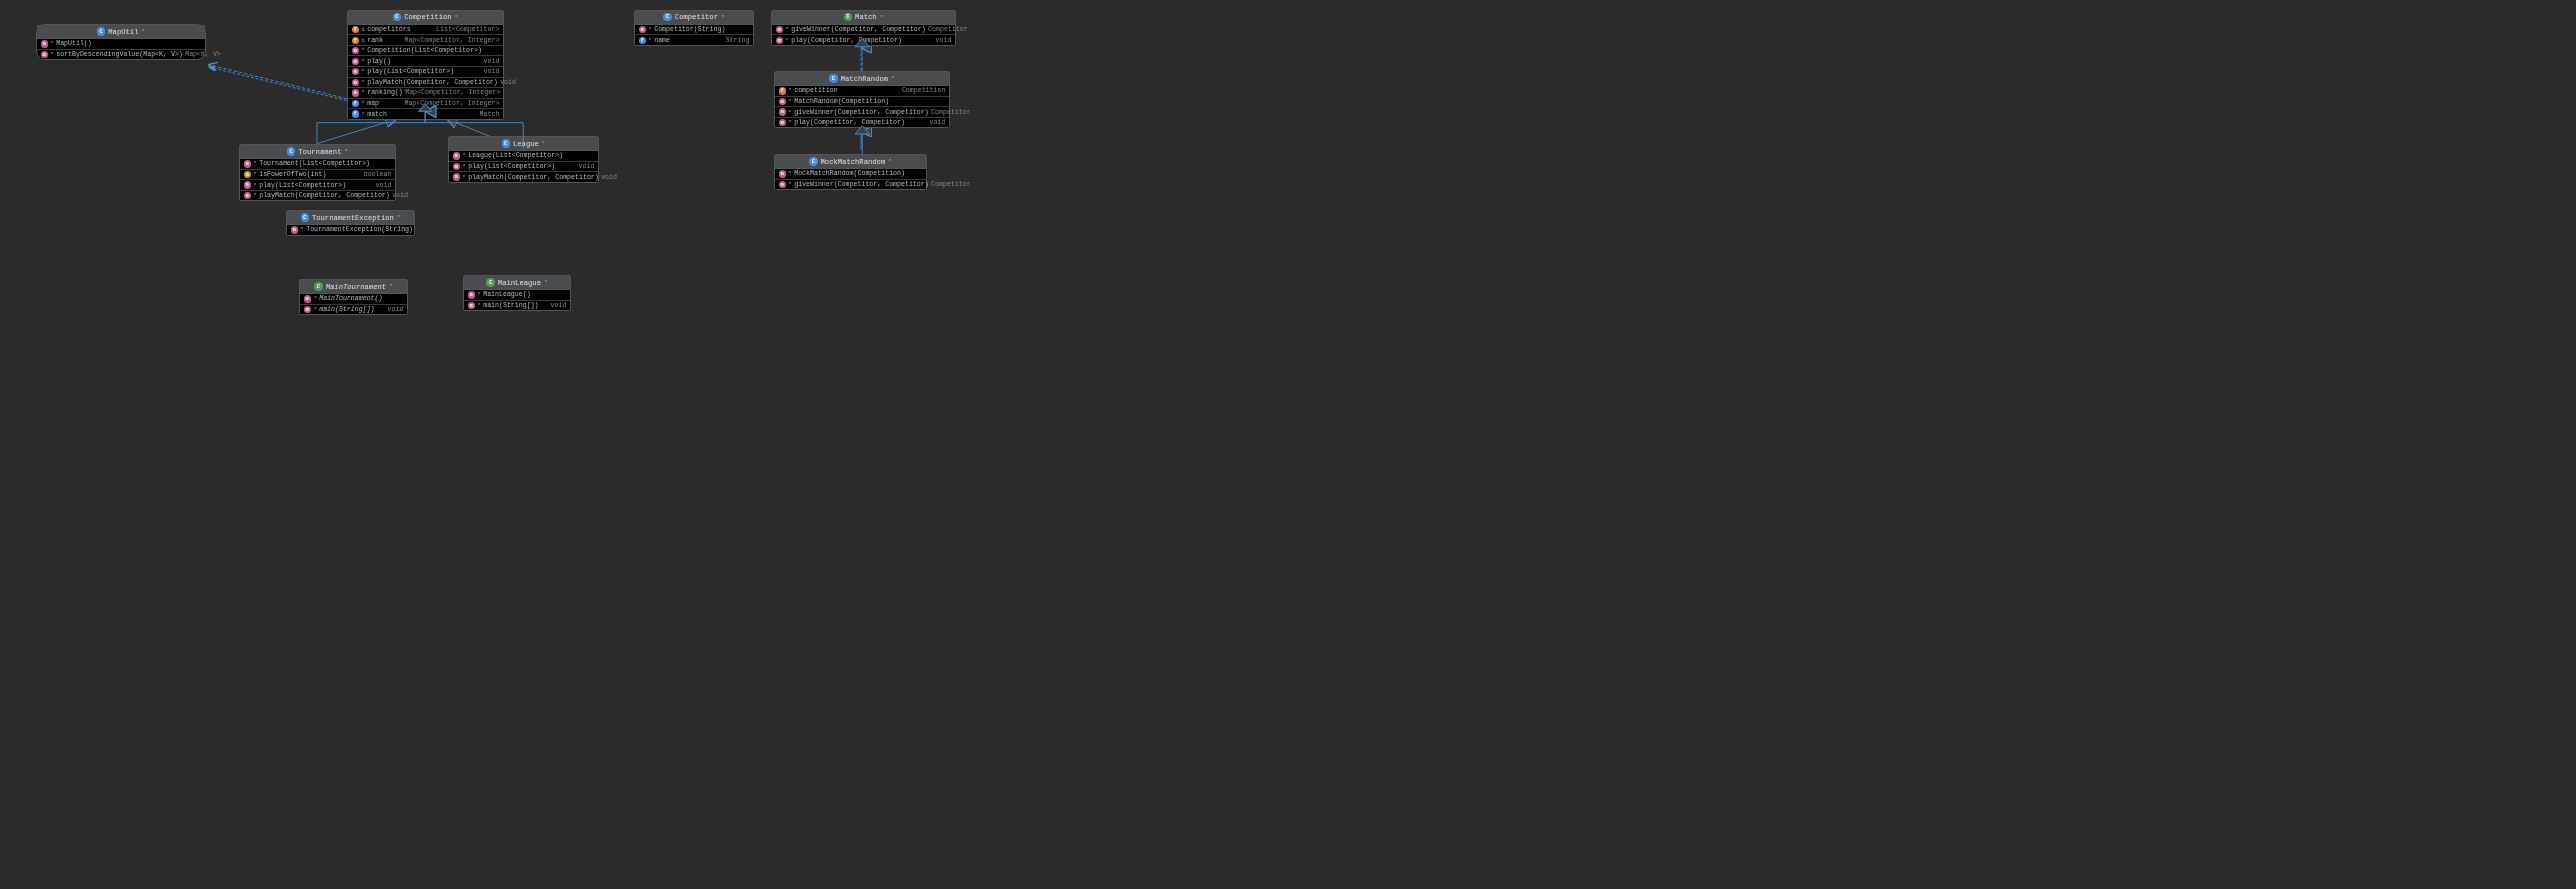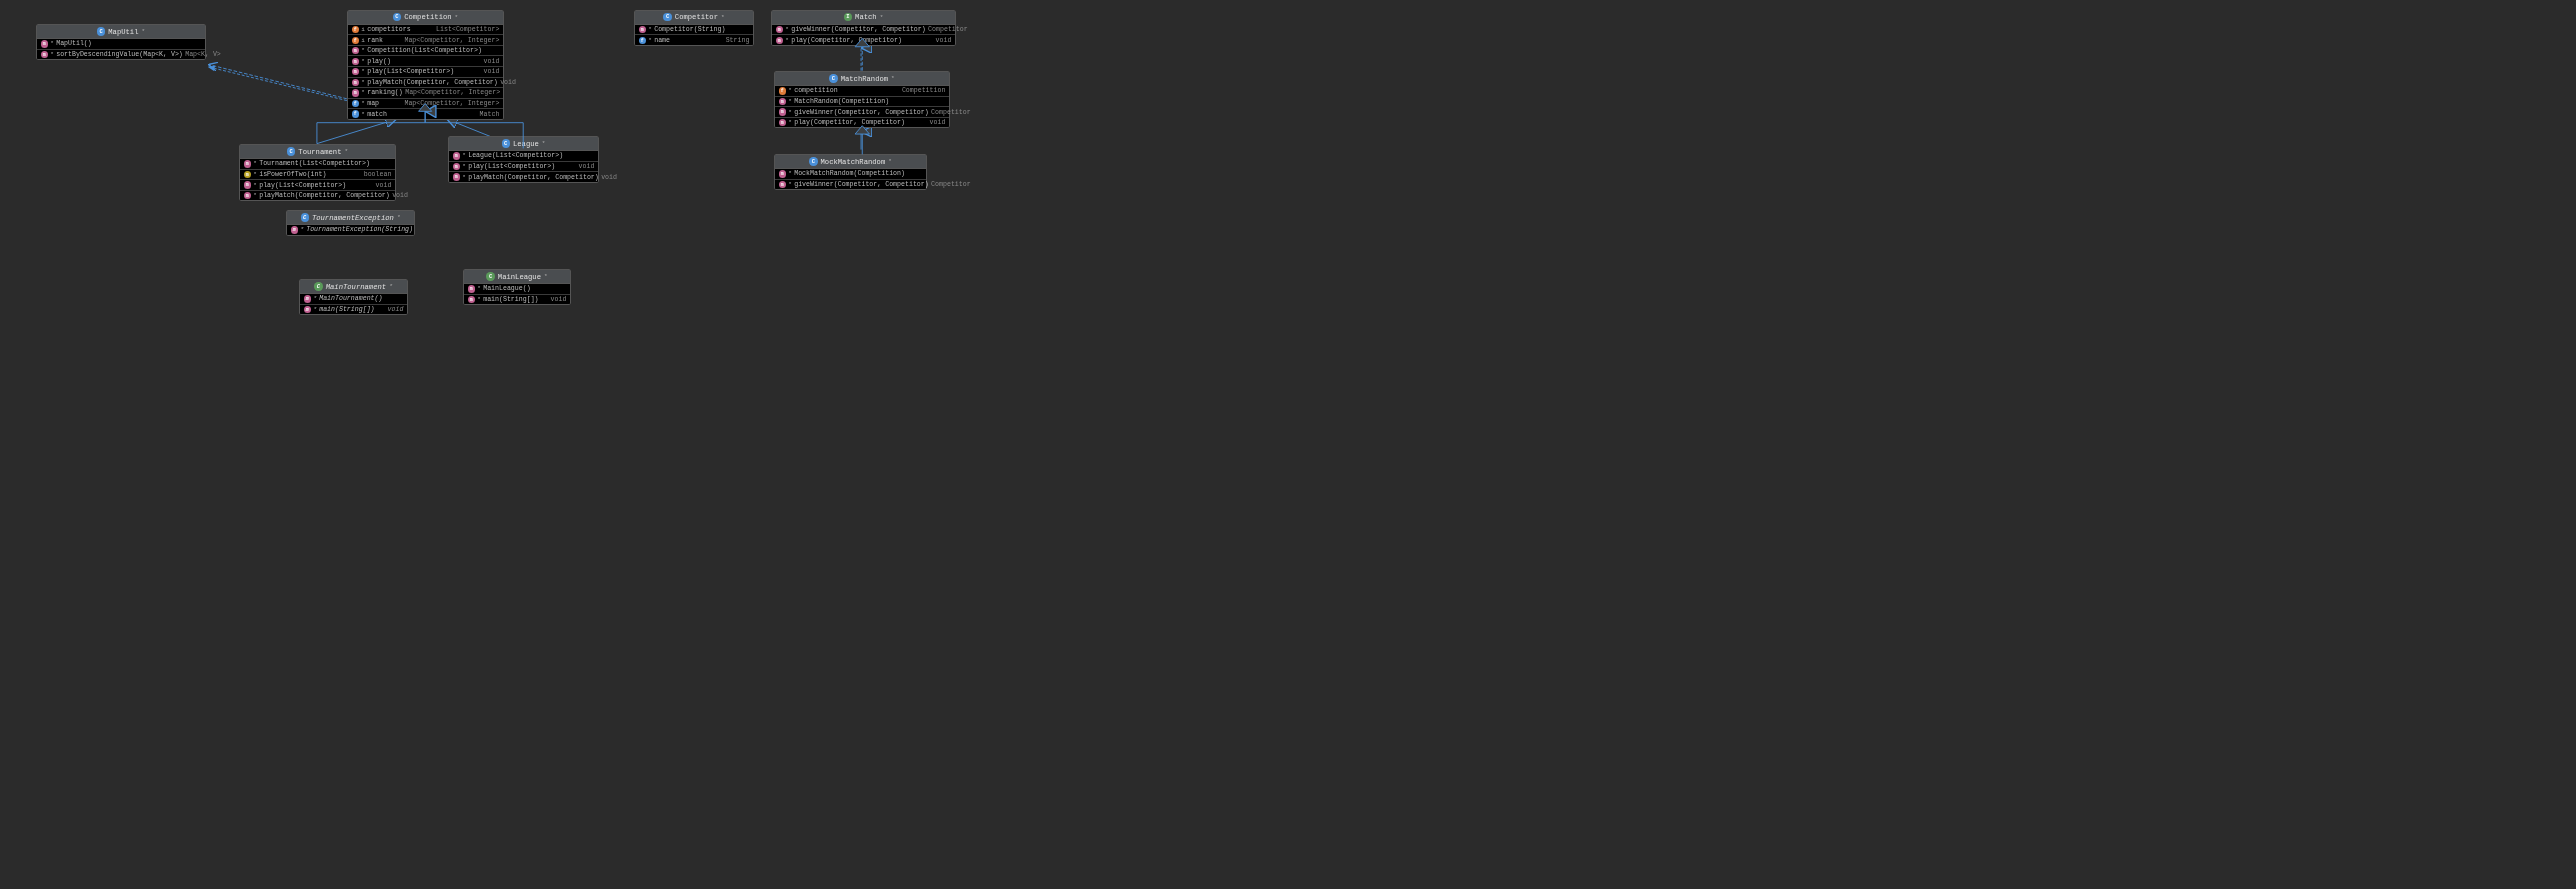--- a/index.html
+++ b/index.html
@@ -128,21 +128,21 @@
 
   <line x1="530" y1="240" x2="660" y2="200" stroke="#4a90d9" stroke-width="1.5" marker-end="url(#arrow-hollow)"></line>
 
   <line x1="870" y1="248" x2="750" y2="200" stroke="#4a90d9" stroke-width="1.5" marker-end="url(#arrow-hollow)"></line>
 
   <line x1="1440" y1="118" x2="1440" y2="80" stroke="#4a90d9" stroke-width="1.5" stroke-dasharray="5,3" marker-end="url(#arrow-hollow-up)"></line>
 
   <line x1="1440" y1="250" x2="1440" y2="220" stroke="#4a90d9" stroke-width="1.5" marker-end="url(#arrow-hollow-up)"></line>
 </svg>
 
-<div class="class-box" style="left:36px; top:24px; width:170px;">
+<div class="class-box" style="left:36px; top:24px; width:170px;border-radius:9px;">
   <div class="class-header">
     <span class="header-icon header-icon-blue">C</span>
     <span>MapUtil</span>
     <span class="asterisk">*</span>
   </div>
   <div class="class-row">
     <span class="icon icon-pink">m</span>
     <span class="asterisk">*</span>
     <span class="row-name">MapUtil()</span>
   </div>
@@ -353,21 +353,21 @@
     <span class="row-type">void</span>
   </div>
   <div class="class-row">
     <span class="icon icon-pink">m</span>
     <span class="asterisk">*</span>
     <span class="row-name">playMatch(Competitor, Competitor)</span>
     <span class="row-type">void</span>
   </div>
 </div>
 
-<div class="class-box" style="left:286px; top:210px; width:129px;font-style:italic;">
+<div class="class-box" style="left:286px; top:210px; width:129px;">
   <div class="class-header">
     <span class="header-icon header-icon-blue">C</span>
     <span>TournamentException</span>
     <span class="asterisk">*</span>
   </div>
   <div class="class-row">
     <span class="icon icon-pink">m</span>
     <span class="asterisk">*</span>
     <span class="row-name">TournamentException(String)</span>
   </div>
@@ -385,21 +385,21 @@
     <span class="row-name">MainTournament()</span>
   </div>
   <div class="class-row">
     <span class="icon icon-pink">m</span>
     <span class="asterisk">*</span>
     <span class="row-name">main(String[])</span>
     <span class="row-type">void</span>
   </div>
 </div>
 
-<div class="class-box" style="left:463px; top:269px; width:102px;">
+<div class="class-box" style="left:463px; top:275px; width:102px;">
   <div class="class-header">
     <span class="header-icon header-icon-green">C</span>
     <span>MainLeague</span>
     <span class="asterisk">*</span>
   </div>
   <div class="class-row">
     <span class="icon icon-pink">m</span>
     <span class="asterisk">*</span>
     <span class="row-name">MainLeague()</span>
   </div>

